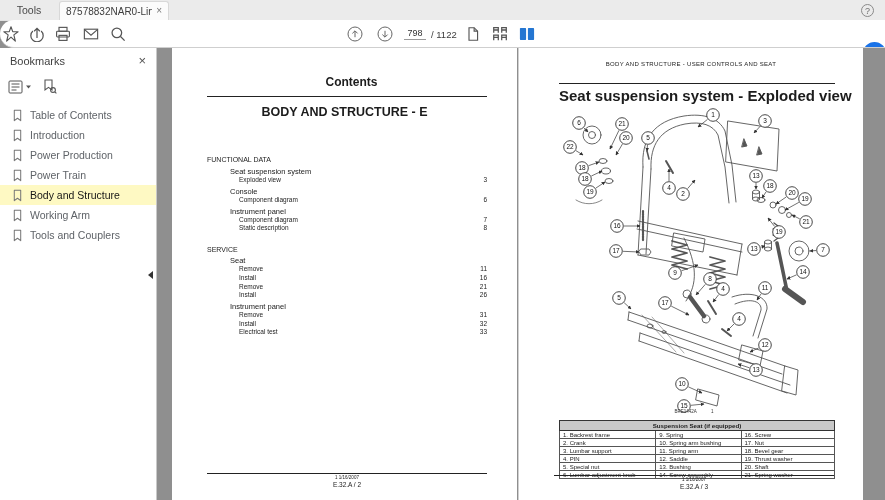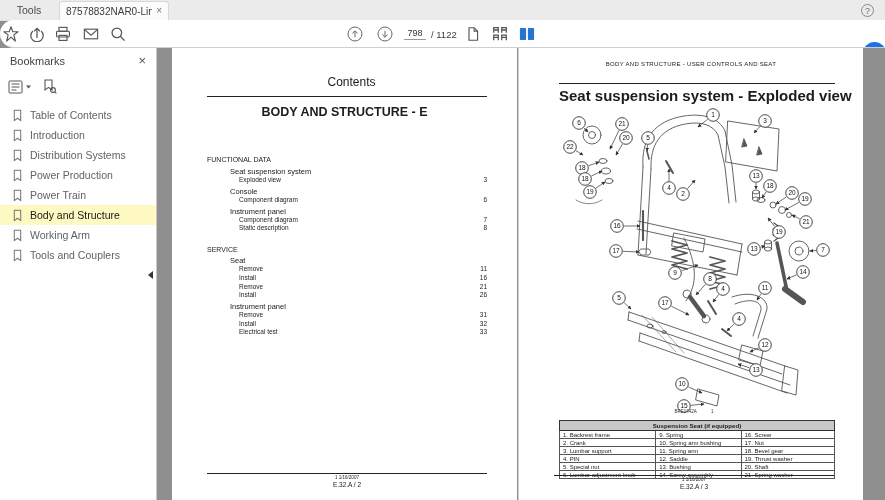--- a/index.html
+++ b/index.html
@@ -43,21 +43,21 @@
   .bm-item.active{background:#fef9c3;color:#161616;}
   .bm-flag{width:11px;height:13px;margin-right:7px;flex:none;color:#767676;}
   .collapse-handle{position:absolute;left:147px;top:218px;width:7px;height:10px;}
 
   .canvas{position:absolute;top:0;left:158px;right:0;bottom:0;background:#8f8f8f;}
   .page{position:absolute;top:0;bottom:0;background:#fff;color:#1c1c1c;}
   .page-left{left:14px;width:345px;}
   .page-right{left:360px;width:344px;border-left:1px solid #d0d0d0;box-sizing:content-box;}
 
   
-  .lp-title{position:absolute;top:27px;left:0;right:0;text-align:center;font-size:12px;font-weight:normal;margin-left:14px;}
+  .lp-title{position:absolute;top:27px;left:0;right:0;text-align:center;font-size:12px;font-weight:bold;margin-left:14px;}
   .lp-rule{position:absolute;top:48px;left:35px;width:280px;border-top:1.4px solid #222;}
   .lp-h1{position:absolute;top:57px;left:0;right:0;text-align:center;font-size:12.5px;font-weight:bold;}
   .lp-h2{position:absolute;top:84px;left:0;right:0;text-align:center;font-size:9px;font-weight:bold;}
   .toc{position:absolute;top:107px;left:35px;width:280px;}
   .toc-section{margin-bottom:12px;}
   .toc-sec-name{font-size:7px;line-height:9px;}
   .toc-group-name{font-size:7.5px;line-height:9px;margin:2.5px 0 0 23px;}
   .toc-entry{display:flex;justify-content:space-between;font-size:6.5px;line-height:8.6px;margin-left:32px;}
   .pg-footer{position:absolute;left:35px;width:280px;top:425px;border-top:1px solid #222;text-align:center;}
   .f-rev{font-size:4.5px;line-height:6px;margin-top:1px;color:#222;}
@@ -201,26 +201,20 @@
             <svg viewBox="0 0 12 14" class="bm-flag">
               <path d="M2.5 1.2 h7 v11.5 l-3.5,-2.7 -3.5,2.7 z" fill="none" stroke="currentColor" stroke-width="1.1" stroke-linejoin="round"></path>
             </svg>
             <span>Table of Contents</span>
           </div>
           <div class="bm-item">
             <svg viewBox="0 0 12 14" class="bm-flag">
               <path d="M2.5 1.2 h7 v11.5 l-3.5,-2.7 -3.5,2.7 z" fill="none" stroke="currentColor" stroke-width="1.1" stroke-linejoin="round"></path>
             </svg>
             <span>Introduction</span>
-          </div>
-          <div class="bm-item">
-            <svg viewBox="0 0 12 14" class="bm-flag">
-              <path d="M2.5 1.2 h7 v11.5 l-3.5,-2.7 -3.5,2.7 z" fill="none" stroke="currentColor" stroke-width="1.1" stroke-linejoin="round"></path>
-            </svg>
-            <span>Distribution Systems</span>
           </div>
           <div class="bm-item">
             <svg viewBox="0 0 12 14" class="bm-flag">
               <path d="M2.5 1.2 h7 v11.5 l-3.5,-2.7 -3.5,2.7 z" fill="none" stroke="currentColor" stroke-width="1.1" stroke-linejoin="round"></path>
             </svg>
             <span>Power Production</span>
           </div>
           <div class="bm-item">
             <svg viewBox="0 0 12 14" class="bm-flag">
               <path d="M2.5 1.2 h7 v11.5 l-3.5,-2.7 -3.5,2.7 z" fill="none" stroke="currentColor" stroke-width="1.1" stroke-linejoin="round"></path>

